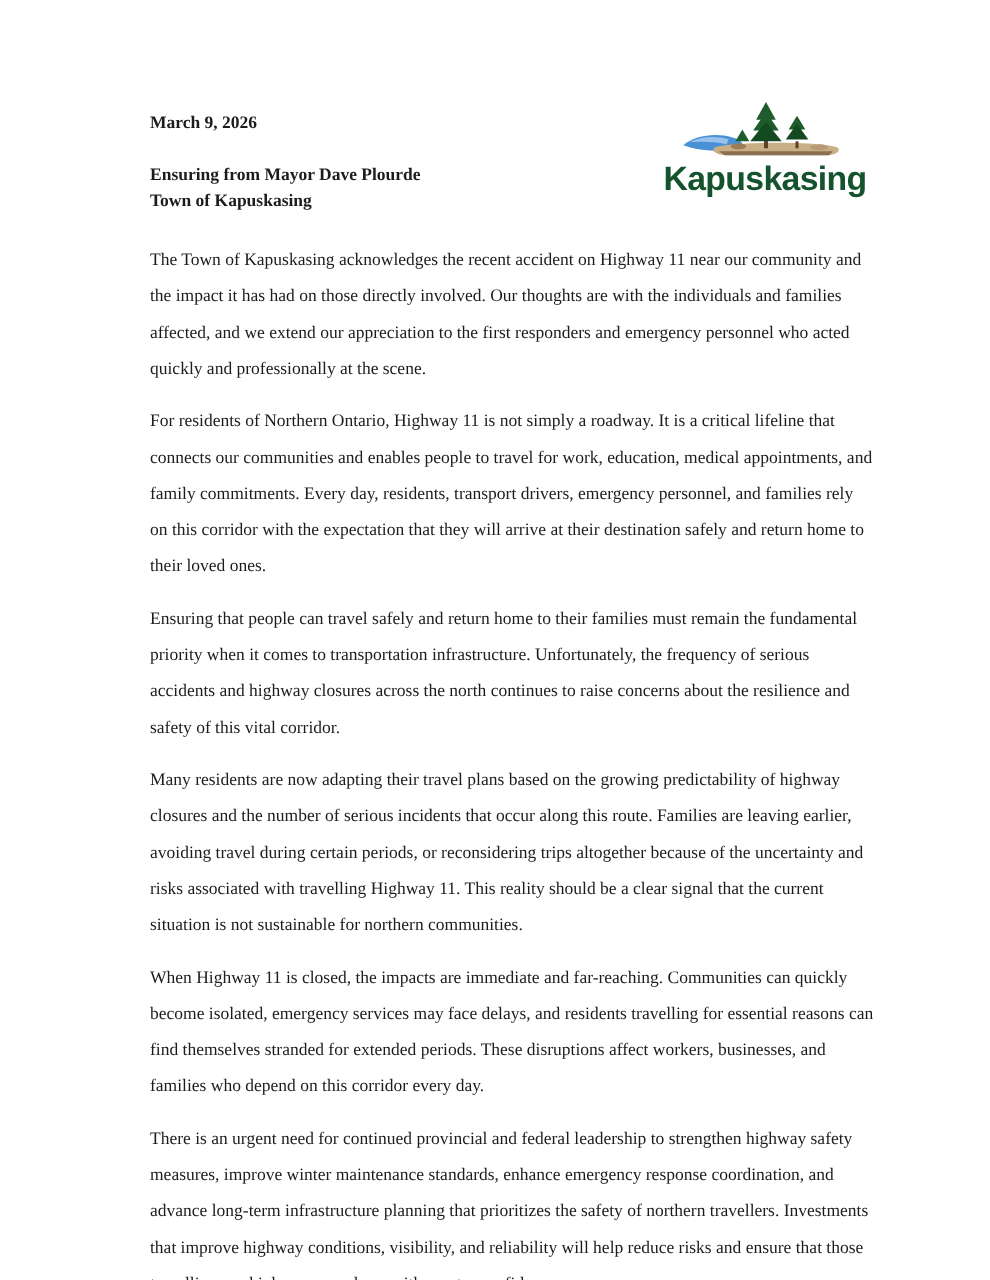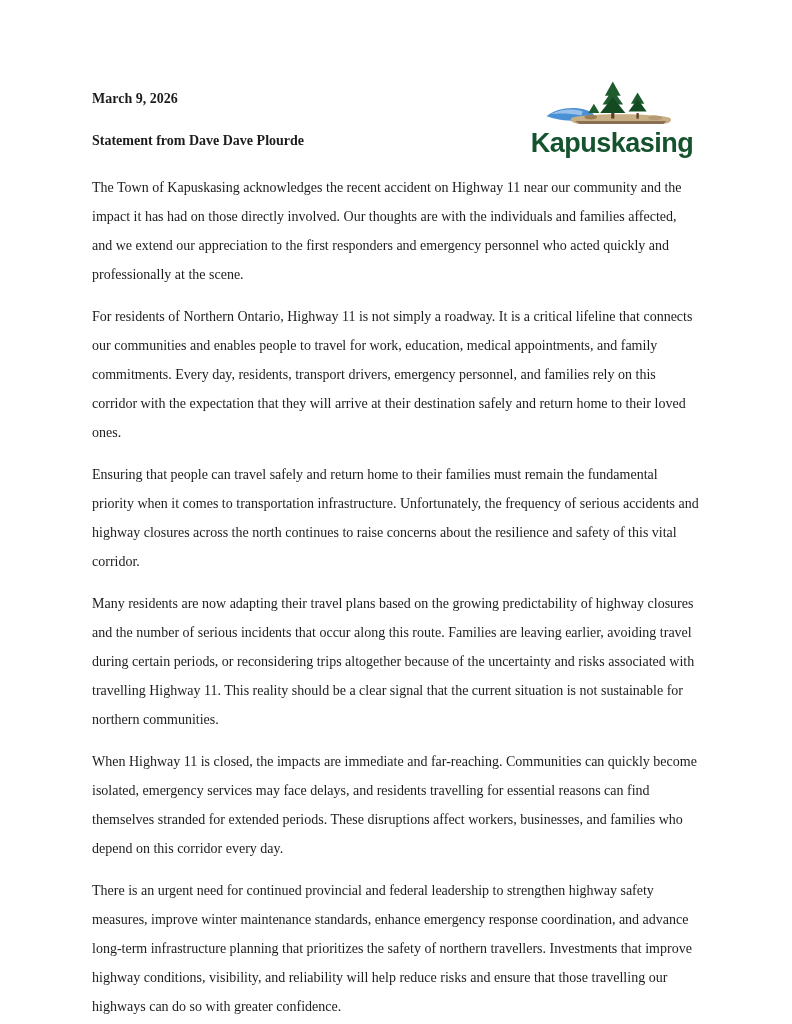--- a/index.html
+++ b/index.html
@@ -9,21 +9,21 @@
     height: 1024px;
     position: relative;
     font-family: "Liberation Serif", serif;
     color: #1c1c1c;
     overflow: hidden;
   }
   .page {
     position: absolute;
     inset: 0;
     background: #ffffff;
-    padding: 88px 92px 0 92px;
+    padding: 88px 92px 0 120px;
   }
   .header { position: relative; margin-bottom: 22px; }
   .date {
     font-weight: bold;
     font-size: 14px;
     line-height: 21px;
     margin-bottom: 21px;
   }
   .title-line {
     font-weight: bold;
@@ -52,21 +52,22 @@
     text-align: left;
   }
 </style>
 </head>
 <body>
 
 <div class="page">
 
   <div class="header">
     <p class="date">March 9, 2026</p>
-    <p class="title-line">Statement from Dave Dave Plourde</p>
+    <p class="title-line">Ensuring from Mayor Dave Plourde</p>
+    <p class="title-line">Town of Kapuskasing</p>
 
     <div class="logo">
       <svg width="134" height="52" viewBox="0 0 170 66" aria-hidden="true">
 
         <path d="M2 46 C 14 36, 34 33, 52 38 C 60 40, 64 44, 62 49 C 48 53, 20 53, 2 46 Z" fill="#4a90d5"></path>
         <path d="M8 43 C 20 37, 36 36, 48 40 L 46 45 C 32 42, 18 42, 8 43 Z" fill="#dbeafe" opacity="0.55"></path>
 
         <path d="M34 48 C 50 42, 140 42, 158 48 C 162 50, 160 55, 150 56 L 44 56 C 34 55, 30 51, 34 48 Z" fill="#c9af85"></path>
         <path d="M38 52 L 154 52 L 150 56 L 44 56 Z" fill="#8a6f52"></path>
         <ellipse cx="58" cy="47" rx="8" ry="3" fill="#9c7d57"></ellipse>

